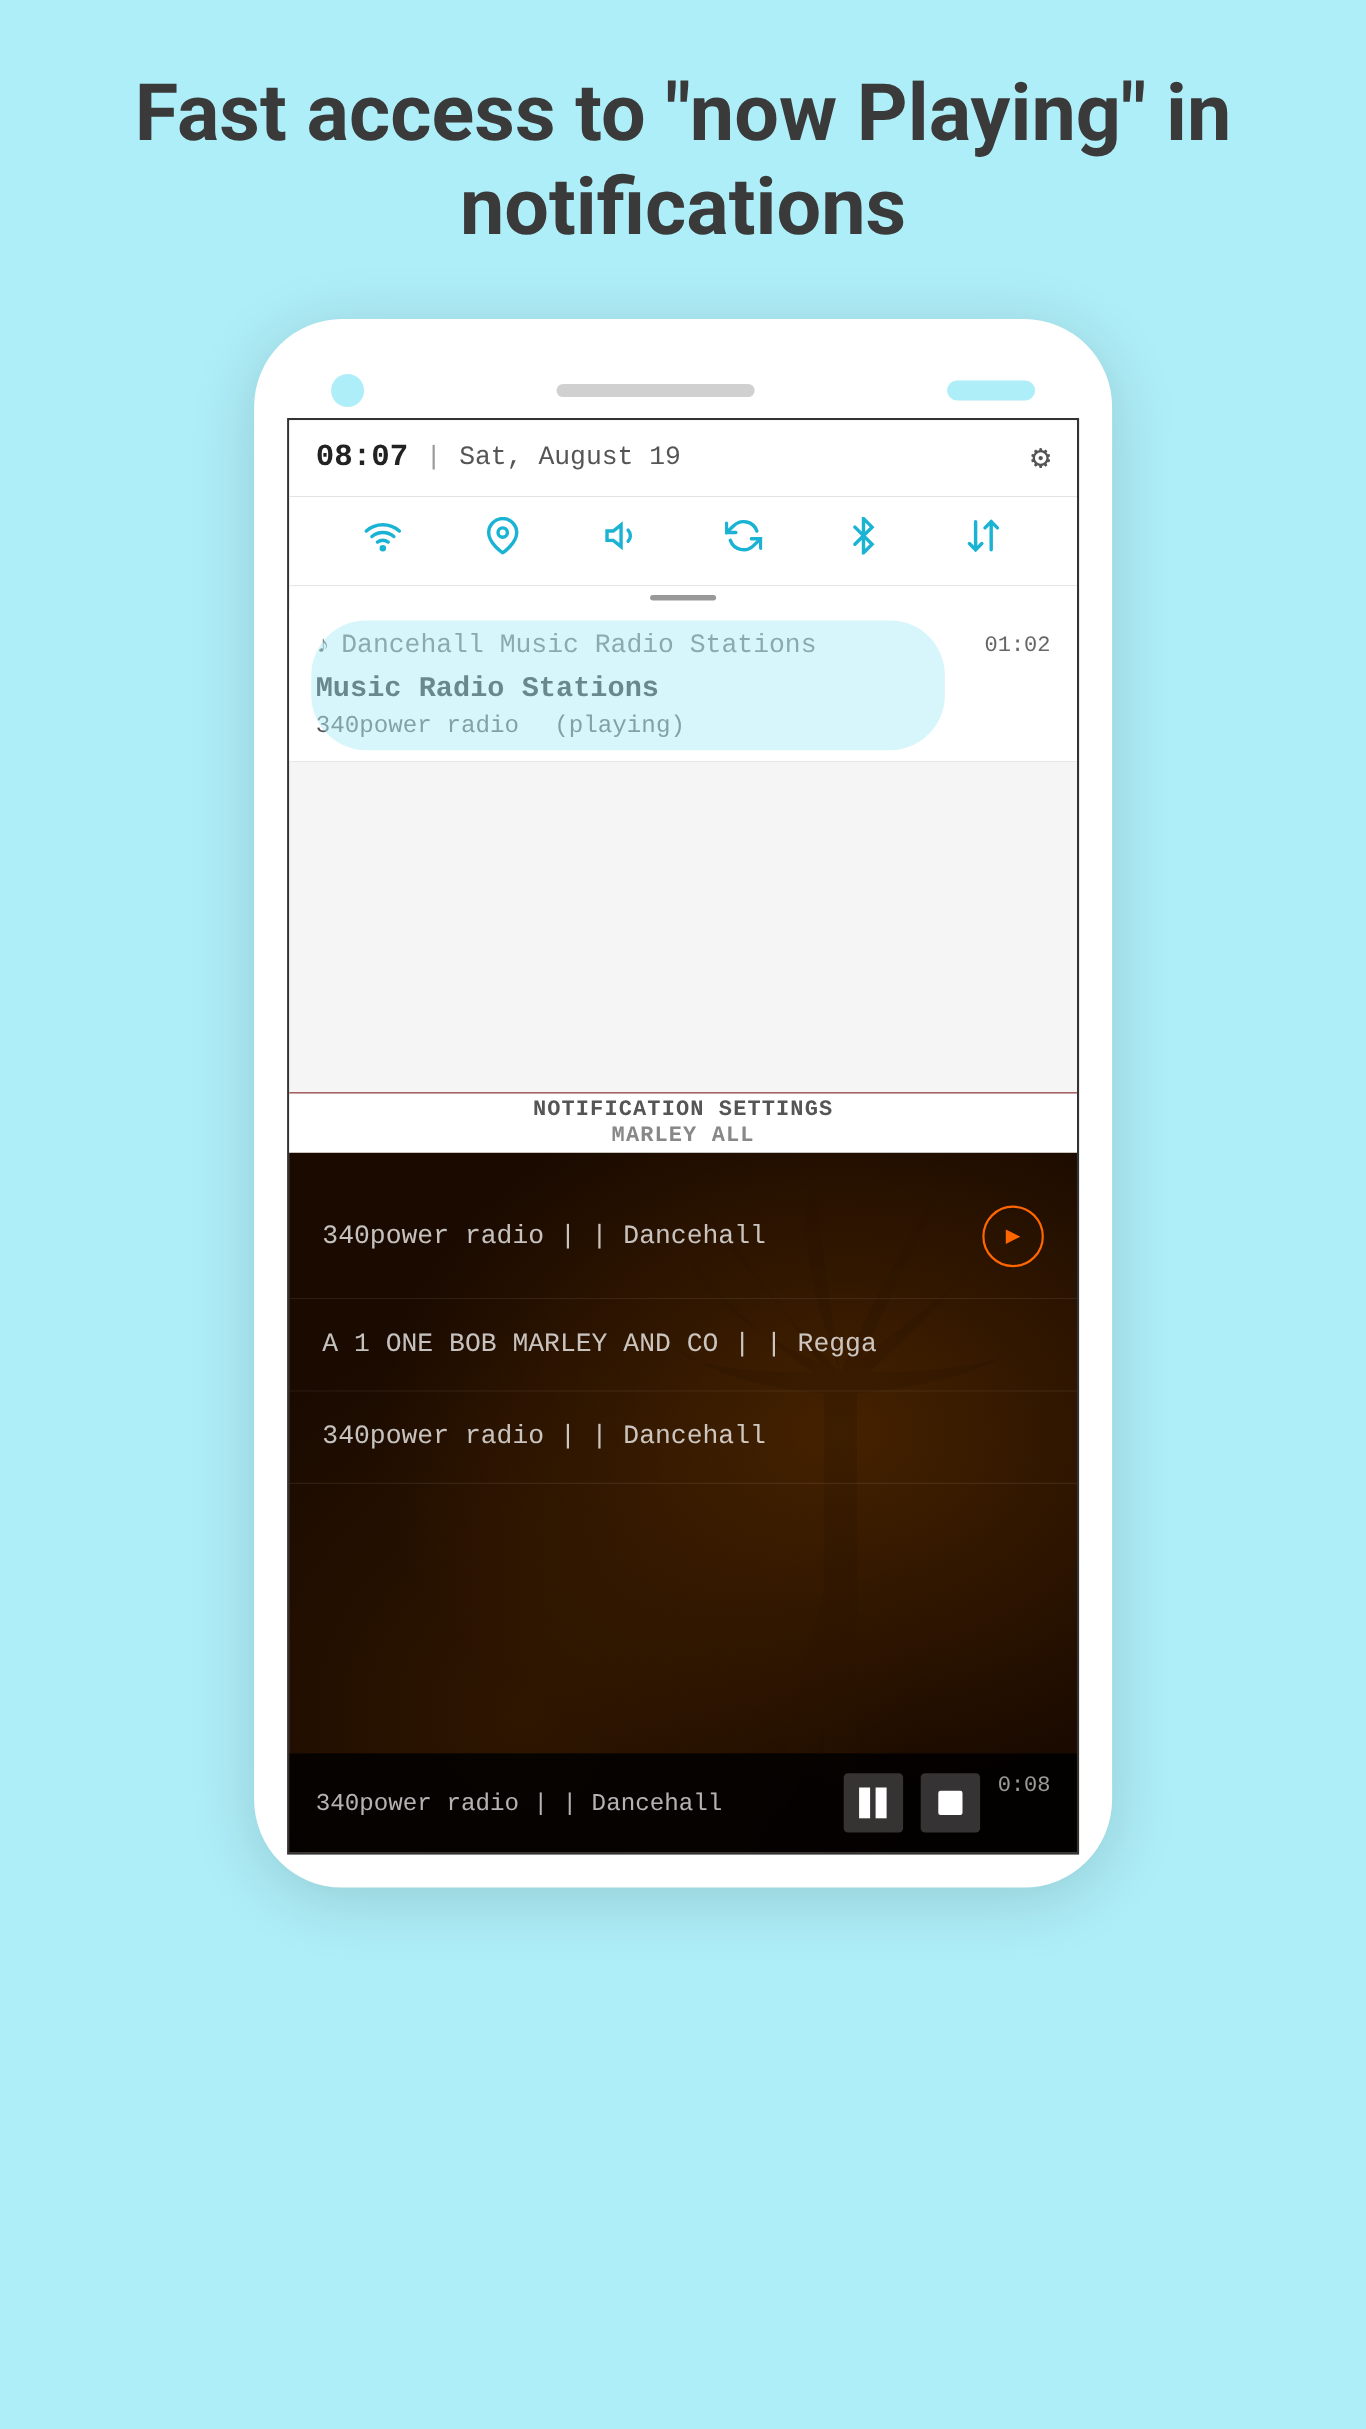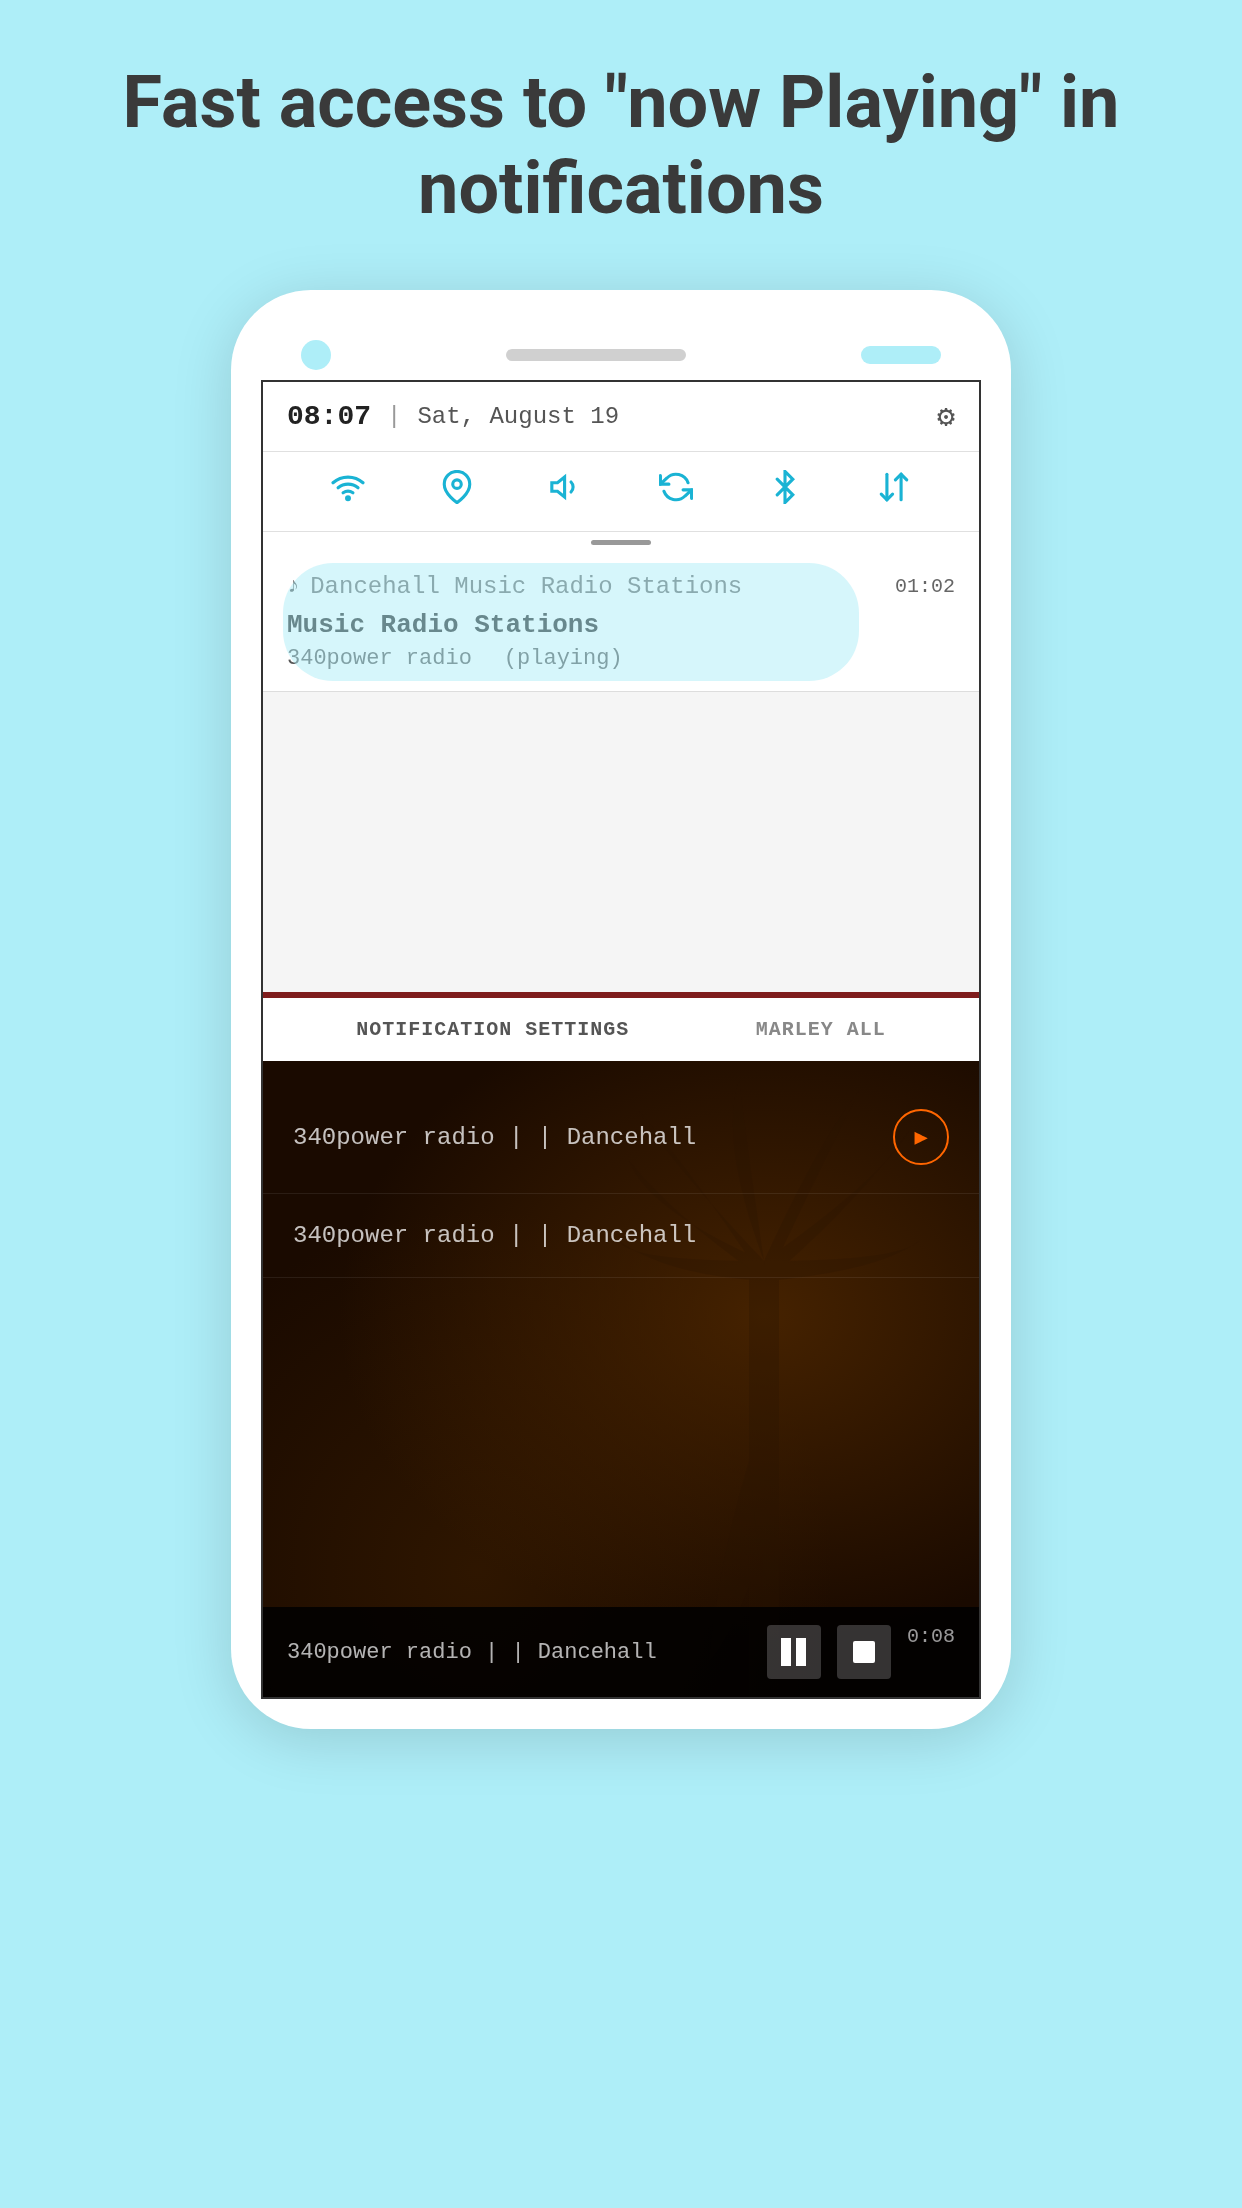--- a/index.html
+++ b/index.html
@@ -205,22 +205,23 @@
       background: #f5f5f5;
       height: 300px;
     }
 
     
     .notification-bottom-bar {
       background: white;
       display: flex;
       justify-content: space-around;
       align-items: center;
-      padding: 20px 30px;
-      border-top: 6px solid #7f1d1d;
+      padding: 4px 30px;
+      border-top: 1px solid #7f1d1d;
+      flex-direction: column;
     }
 
     .notif-action-btn {
       font-size: 20px;
       font-weight: 700;
       color: #555;
       letter-spacing: 1px;
     }
 
     .notif-action-btn.clear {
@@ -456,20 +457,23 @@
           <path d="M145 200 Q280 200 300 180 Q260 210 148 220 Z"></path>
           <path d="M145 200 Q10 200 0 180 Q50 215 148 220 Z"></path>
           <path d="M145 200 Q30 150 10 100 Q60 160 148 220 Z"></path>
         </g>
       </svg>
 
       <div class="radio-list">
         <div class="radio-item">
           <span class="radio-item-text">340power radio | | Dancehall</span>
           <div class="play-btn">▶</div>
+        </div>
+        <div class="radio-item">
+          <span class="radio-item-text">A 1 ONE BOB MARLEY AND CO | | Regga</span>
         </div>
         <div class="radio-item">
           <span class="radio-item-text">340power radio | | Dancehall</span>
         </div>
       </div>
 
       <div class="playback-bar">
         <span class="playback-station">340power radio | | Dancehall</span>
         <div class="playback-controls">
           <div class="pb-btn">

